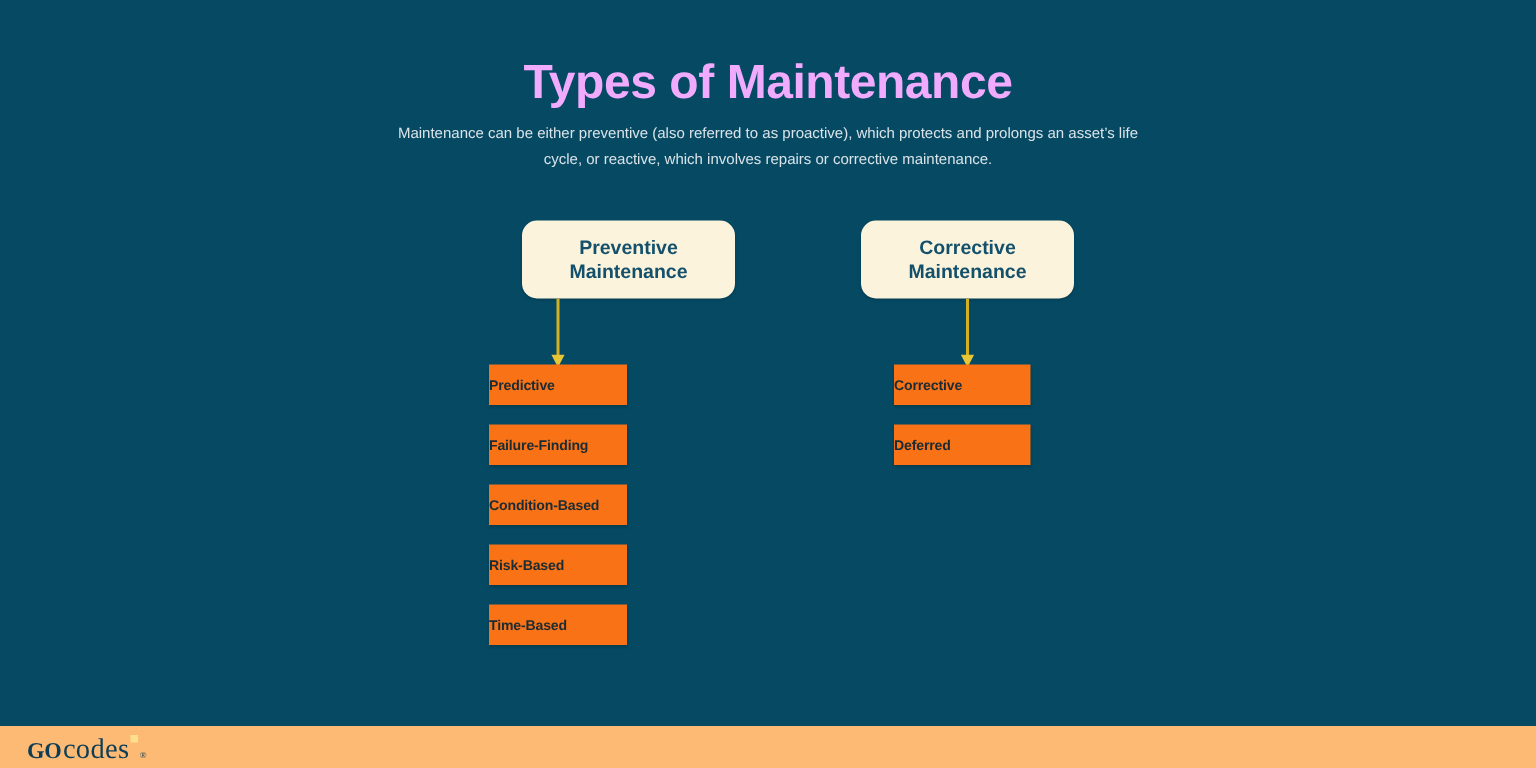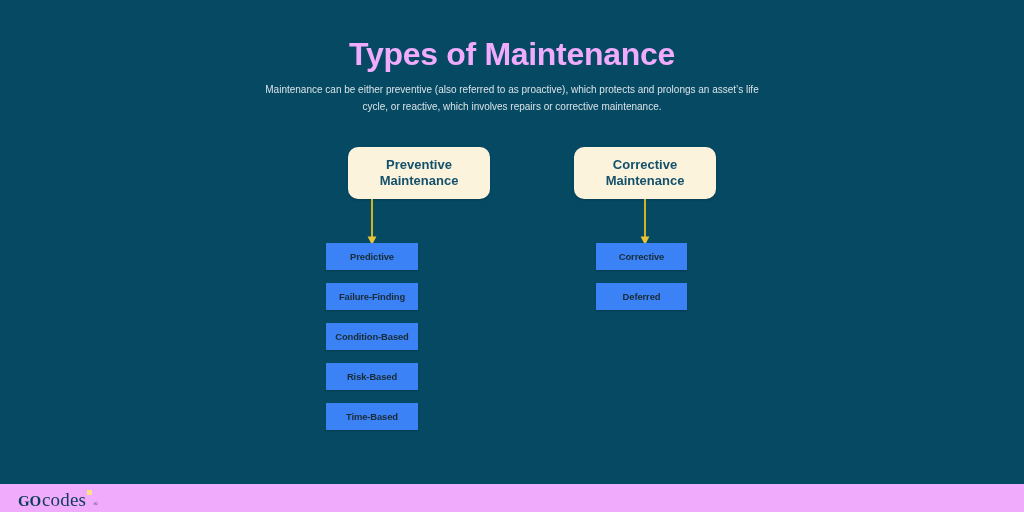--- a/index.html
+++ b/index.html
@@ -83,47 +83,46 @@
 
   
   .children {
     position: absolute;
     top: 243px;
   }
   .children.left  { left: 326px; }
   .children.right { left: 596px; }
 
   .child-box {
-    background: #3b82f6;
+    background: #f97316;
     height: 27px;
     margin-bottom: 13px;
     display: flex;
     align-items: center;
-    justify-content: center;
     box-shadow: 0 1px 2px rgba(0,0,0,0.2);
   }
   .children.left  .child-box { width: 92px; }
   .children.right .child-box { width: 91px; }
 
   .child-label {
     font-size: 9.4px;
     font-weight: bold;
     color: #1A2B33;
     white-space: nowrap;
     letter-spacing: -0.1px;
   }
 
   
   .footer {
     position: absolute;
     left: 0;
     bottom: 0;
     width: 1024px;
     height: 28px;
-    background: #f0abfc;
+    background: #fdba74;
   }
   .logo {
     position: absolute;
     left: 18px;
     top: 5px;
     display: flex;
     align-items: baseline;
     font-family: "Liberation Serif", serif;
   }
   .logo-go {

